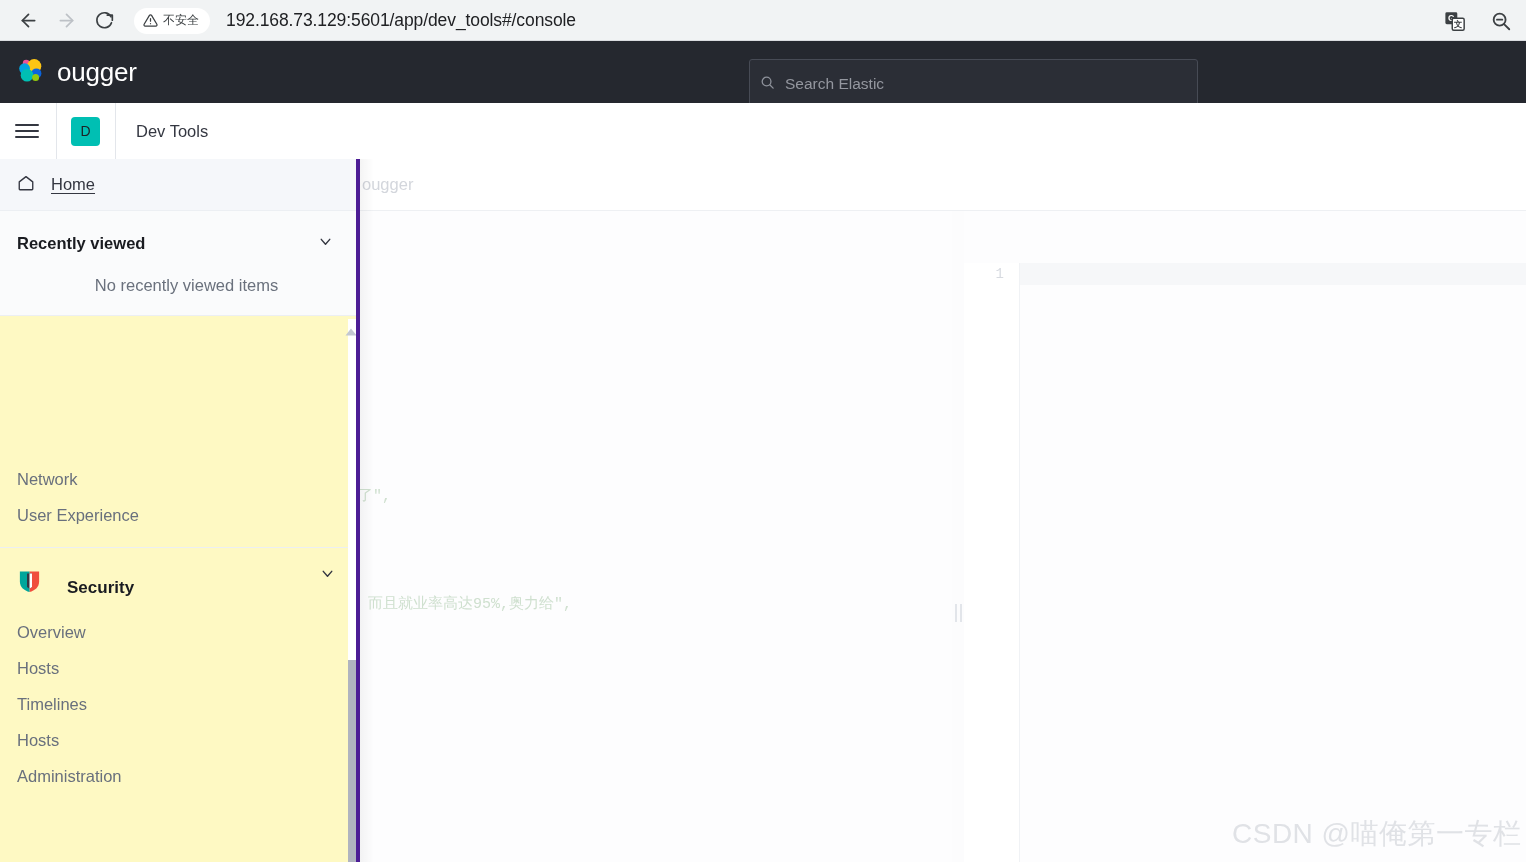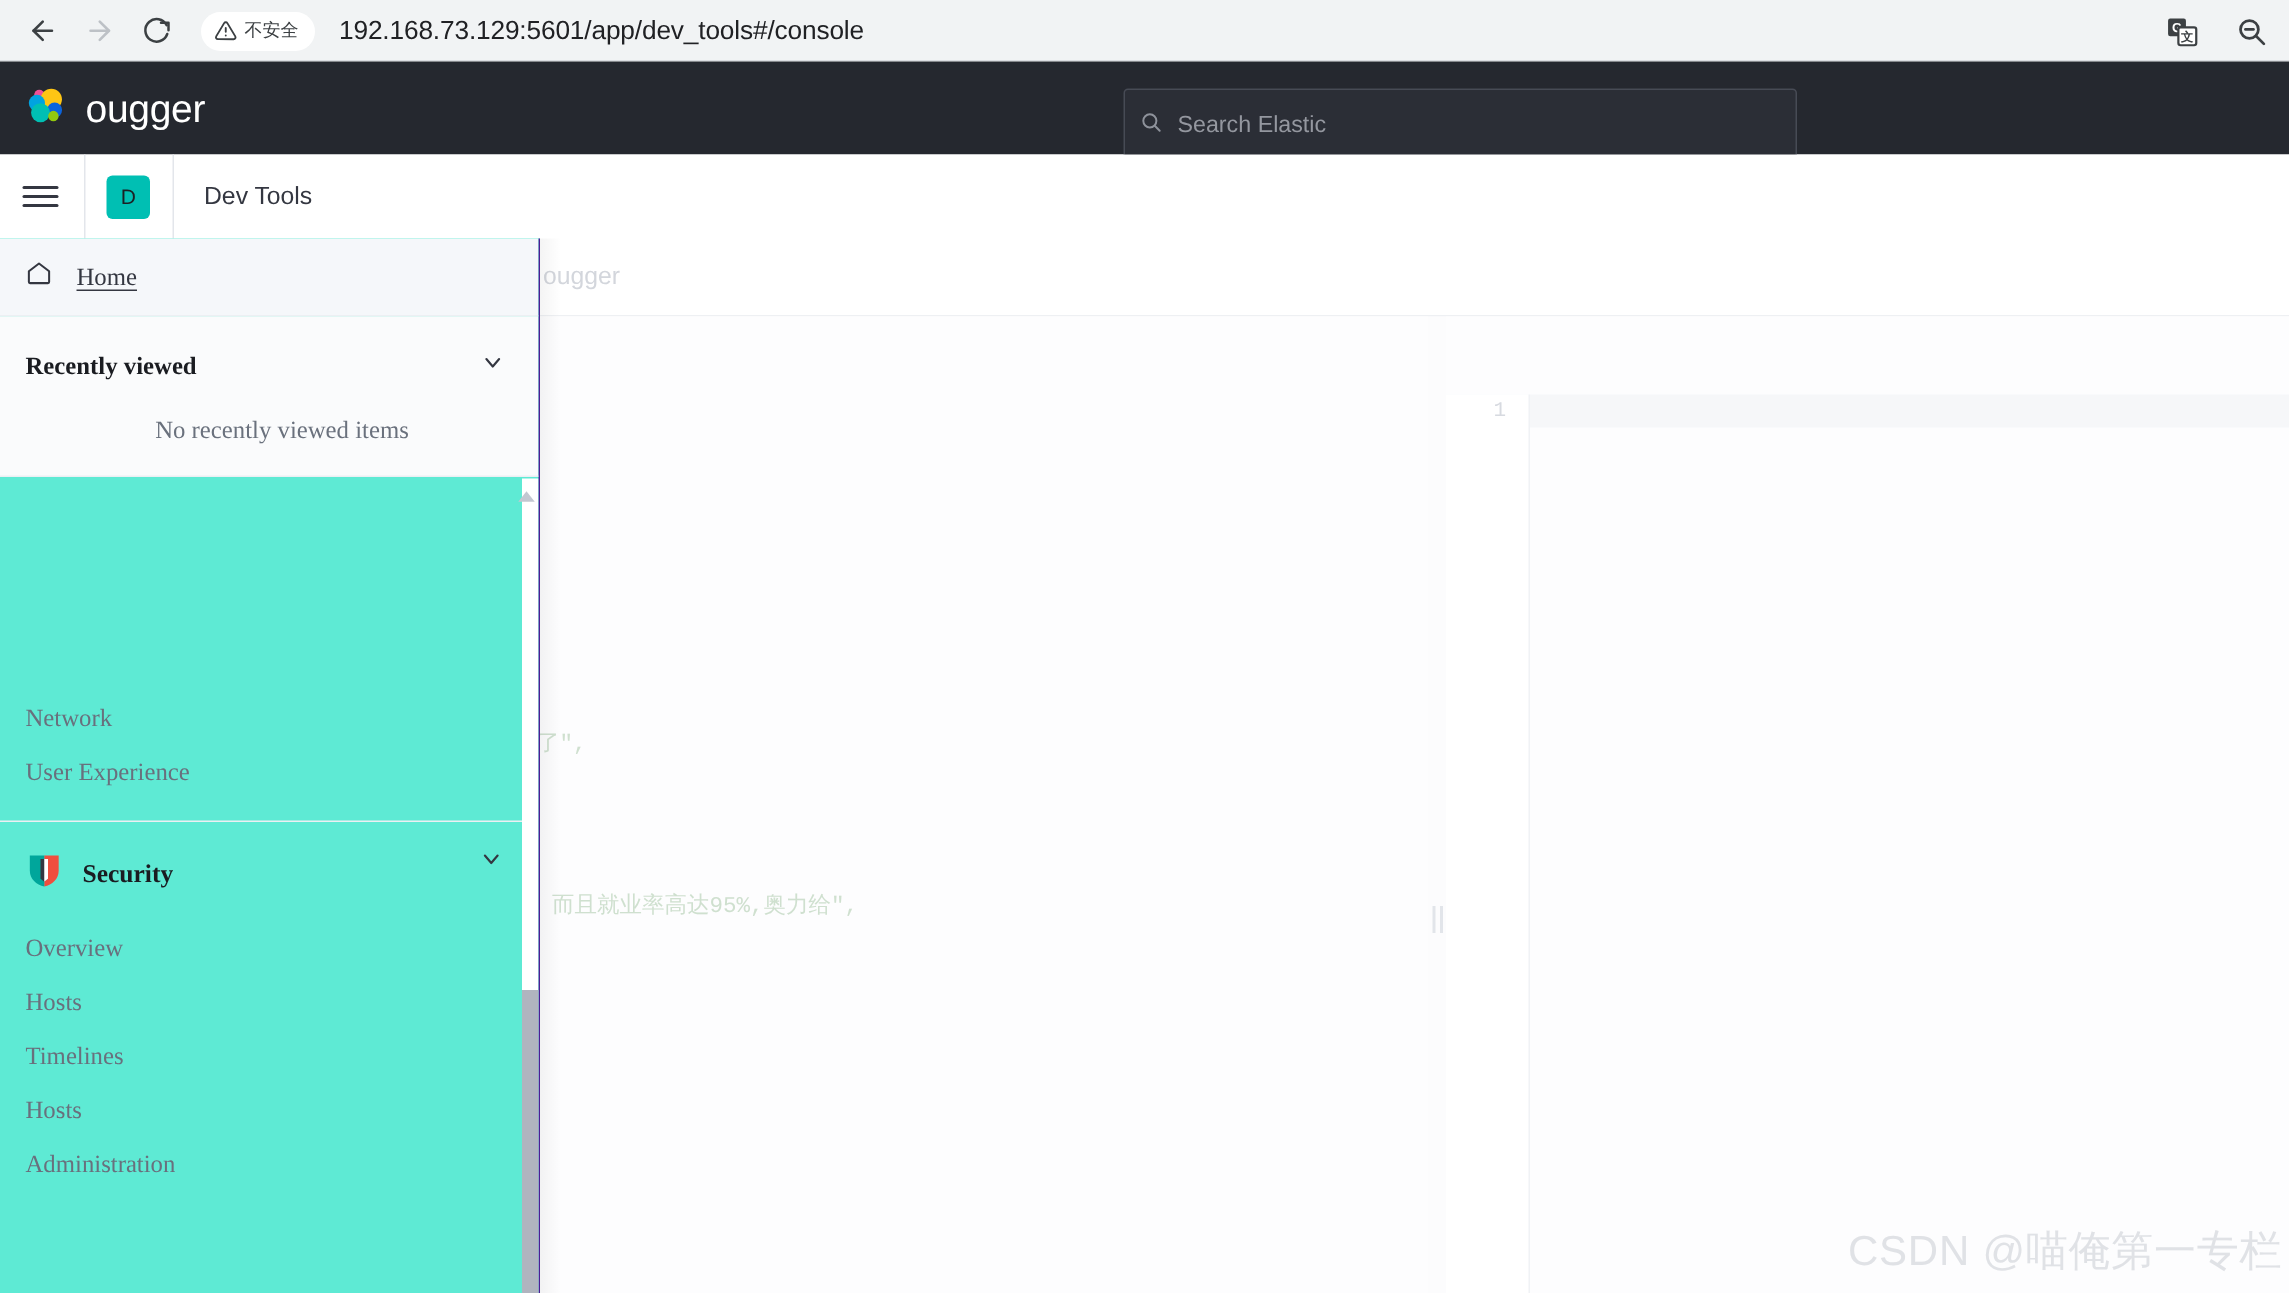--- a/index.html
+++ b/index.html
@@ -192,25 +192,24 @@
     font-size: 28px; color: #e0e2e6;
     letter-spacing: 0.5px;
     white-space: nowrap;
     z-index: 20;
   }
 
   
   .flyout {
     position: absolute; left: 0; top: 159px;
     width: 360px; height: 703px;
-    background: #5eead4;
-    border-right: 1px solid #4c1d95;
+    background: #fef9c3;
+    border-right: 4px solid #4c1d95;
     z-index: 30;
     overflow: hidden;
-    font-family: Liberation Serif, serif;
   }
   .fly-home {
     height: 52px; display: flex; align-items: center; gap: 16px;
     padding-left: 17px;
     background: #f5f7fa;
     border-bottom: 1px solid #eceff3;
   }
   .fly-home-label {
     font-size: 16.5px; color: #343741;
     text-decoration: underline; text-underline-offset: 3px;
@@ -237,21 +236,21 @@
     font-size: 16.5px; color: #69707d;
     height: 36px; display: flex; align-items: center;
     padding-left: 17px;
   }
   .fly-divider { height: 1px; background: #eceff3; margin: 14px 0 0 0; width: 348px; }
   .fly-group {
     display: flex; align-items: center; justify-content: space-between;
     padding: 0 24px 0 17px;
     height: 54px;
   }
-  .fly-group-left { display: flex; align-items: center; gap: 13px; margin-top: 16px; }
+  .fly-group-left { display: flex; align-items: flex-end; gap: 25px; margin-top: 16px; }
   .fly-group-title { font-size: 17px; font-weight: 700; color: #1a1c21; }
 
   .fly-scrollbar {
     position: absolute; left: 348px; top: 160px;
     width: 11px; height: 543px;
     background: #fff;
     z-index: 31;
   }
   .fly-scroll-thumb {
     position: absolute; left: 348px; top: 501px;

